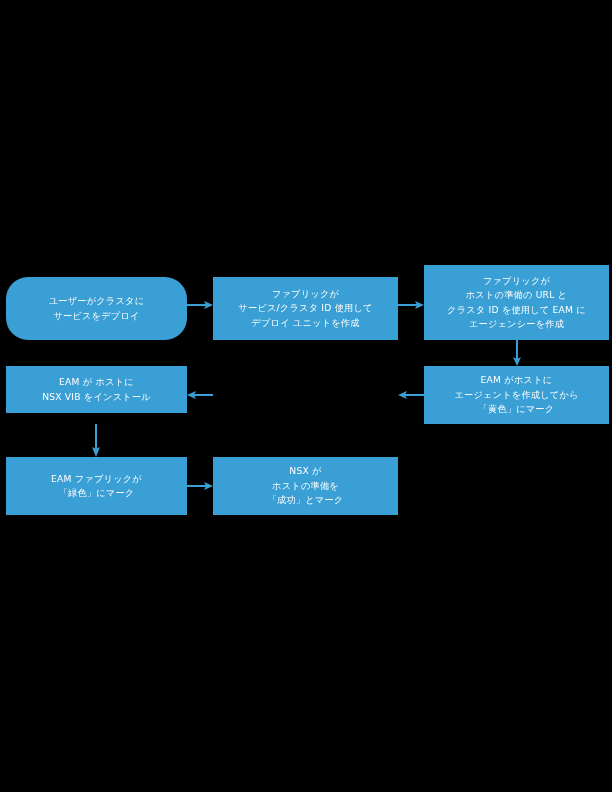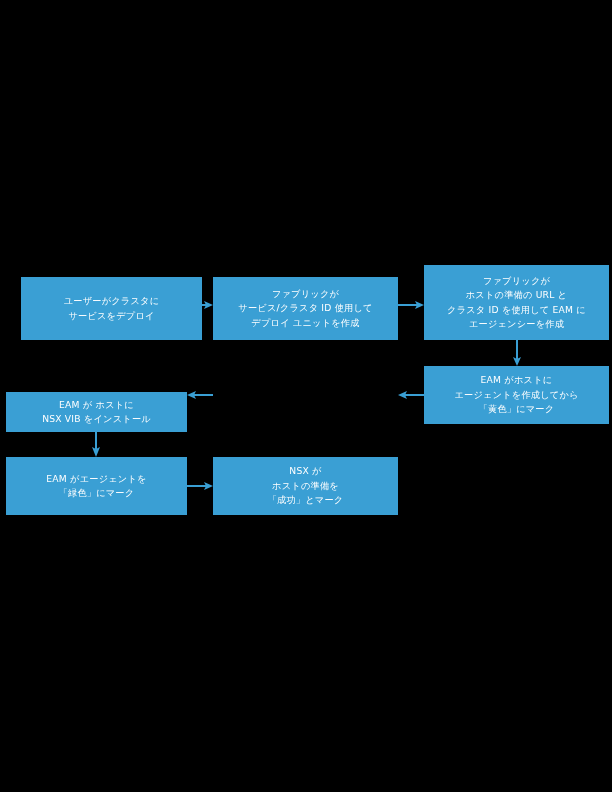--- a/index.html
+++ b/index.html
@@ -43,52 +43,52 @@
   .connector svg {
     display: block;
     overflow: visible;
   }
 </style>
 </head>
 <body>
 
 <div id="canvas">
 
-  <div class="node" style="left:21px; top:277px; width:181px; height:63px;">
+  <div class="node" style="left:6px; top:277px; width:181px; height:63px;border-radius:22px;">
     <div class="node-label">ユーザーがクラスタに
 サービスをデプロイ</div>
   </div>
 
   <div class="node" style="left:213px; top:277px; width:185px; height:63px;">
     <div class="node-label">ファブリックが
 サービス/クラスタ ID 使用して
 デプロイ ユニットを作成</div>
   </div>
 
   <div class="node" style="left:424px; top:265px; width:185px; height:75px;">
     <div class="node-label">ファブリックが
 ホストの準備の URL と
 クラスタ ID を使用して EAM に
 エージェンシーを作成</div>
   </div>
 
-  <div class="node" style="left:6px; top:366px; width:181px; height:40px;margin-top:26px;">
+  <div class="node" style="left:6px; top:366px; width:181px; height:47px;">
     <div class="node-label">EAM が  ホストに
 NSX VIB をインストール</div>
   </div>
 
 
   <div class="node" style="left:424px; top:366px; width:185px; height:58px;">
     <div class="node-label">EAM がホストに
 エージェントを作成してから
 「黄色」にマーク</div>
   </div>
 
   <div class="node" style="left:6px; top:457px; width:181px; height:58px;">
-    <div class="node-label">EAM がエージェントを
+    <div class="node-label">EAM ファブリックが
 「緑色」にマーク</div>
   </div>
 
   <div class="node" style="left:213px; top:457px; width:185px; height:58px;align-items:center;">
     <div class="node-label">NSX が
 ホストの準備を
 「成功」とマーク</div>
   </div>
 
   <div class="connector" style="left:187px; top:300px; width:26px; height:10px;">

